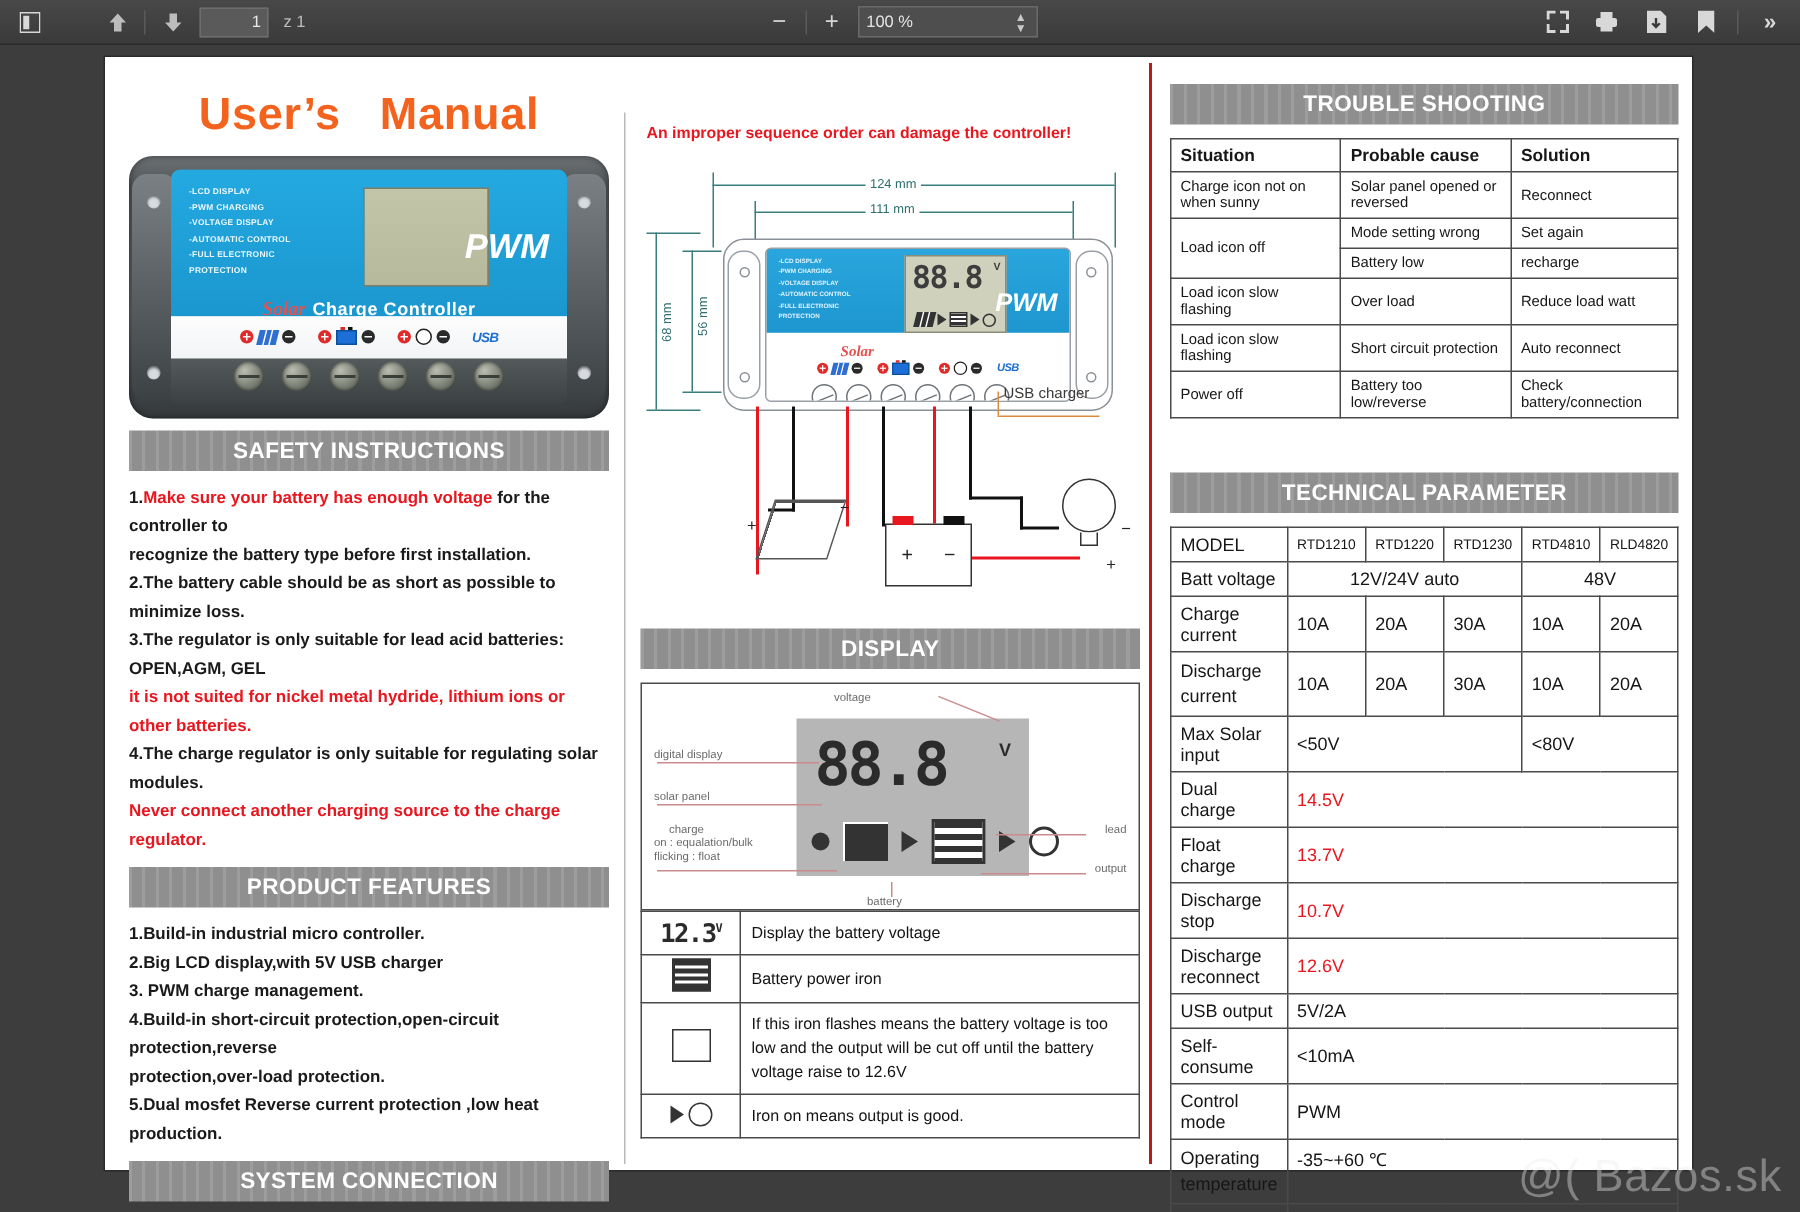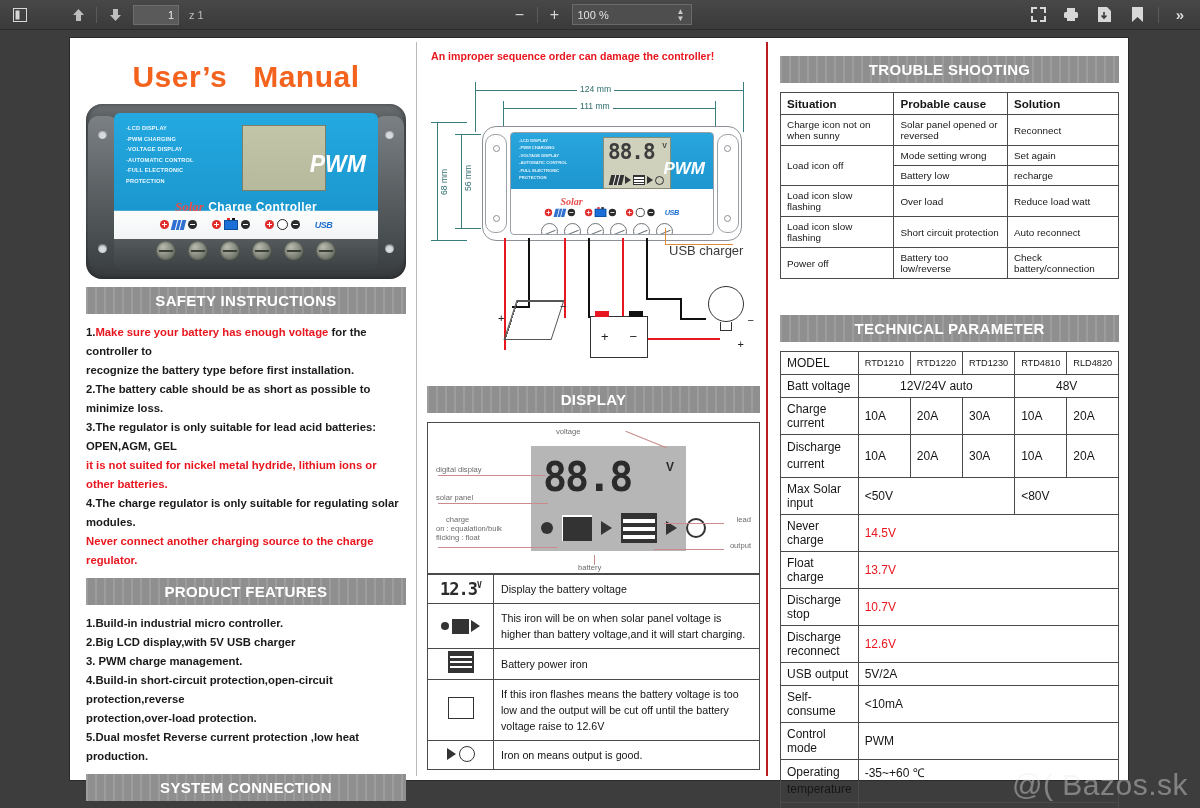--- a/index.html
+++ b/index.html
@@ -45,21 +45,21 @@
   .zoom-select .spin { position: absolute; right: 6px; font-size: 8px; line-height: 7px; color:#c9c9c9; text-align:center;}
 
   
   #page {
     position: absolute; left: 70px; top: 38px; width: 1058px; height: 742px;
     background: #ffffff; box-shadow: 0 0 0 1px #2a2a2a;
     padding: 4px;
   }
   #cols { display: flex; height: 100%; }
   #colL { width: 355px; padding: 6px 10px 0 12px; }
-  #colM { width: 350px; padding: 6px 6px 0 10px; border-left: 1px solid #b9b9b9; }
+  #colM { width: 350px; padding: 6px 6px 0 10px; border-left: 1px solid #b9b9b9; margin-top: 33px; }
   #colR { flex: 1; padding: 6px 6px 0 12px; border-left: 2px solid #b91c1c; }
 
   .band {
     background: linear-gradient(90deg,#8f8f8f,#8f8f8f);
     color: #fff; text-align: center; font-size: 15px; font-weight: bold;
     letter-spacing: .3px; padding: 5px 0; margin: 8px 0 9px 0;
     position: relative; overflow: hidden;
   }
   .band::before{
     content:""; position:absolute; inset:0;
@@ -486,21 +486,21 @@
         </div>
 
         <div class="bulb-sym"></div>
         <div class="bulb-base"></div>
         <span style="position:absolute;right:8px;top:76px;font-size:11px;color:#222;">−</span>
         <span style="position:absolute;right:18px;top:100px;font-size:11px;color:#222;">+</span>
       </div>
 
       <div class="usbline" style="left:238px;top:160px;width:1px;height:16px;"></div>
       <div class="usbline" style="left:238px;top:176px;width:68px;height:1px;"></div>
-      <div style="position:absolute;left:242px;top:175px;font-size:13px;color:#3a3a3a;">USB charger</div>
+      <div style="position:absolute;left:242px;top:156px;font-size:10px;color:#3a3a3a;">USB charger</div>
     </div>
 
     <div class="band">
       <span>DISPLAY</span>
     </div>
 
     <div class="diagbox">
       <div class="lcdbig">
         <div class="digits">88.8</div>
         <div class="vsup">V</div>
@@ -535,30 +535,20 @@
     <table class="tbl dtbl">
       <tbody>
             <tr>
         <td class="ic">
           <span class="seg"><span>12.3</span><sup>V</sup></span>
         </td>
         <td>Display the battery voltage</td>
       </tr>
       <tr>
         <td class="ic">
-          <span style="display:inline-flex;align-items:center;gap:2px;">
-            <span style="width:8px;height:8px;border-radius:50%;background:#333;"></span>
-            <span style="width:18px;height:16px;background:#333;background-image:linear-gradient(to right,#fff 0 1.2px,transparent 1.2px 6px),linear-gradient(to bottom,#fff 0 1.2px,transparent 1.2px 5px);"></span>
-            <span style="width:0;height:0;border-left:9px solid #333;border-top:6px solid transparent;border-bottom:6px solid transparent;"></span>
-          </span>
-        </td>
-        <td>This iron will be on when solar panel voltage is higher than battery voltage,and it will start charging.</td>
-      </tr>
-      <tr>
-        <td class="ic">
           <span style="display:inline-block;width:26px;height:22px;border:2px solid #333;background:repeating-linear-gradient(to bottom,#333 0 3px,#fff 3px 5px);"></span>
         </td>
         <td>Battery power iron</td>
       </tr>
       <tr>
         <td class="ic">
           <span style="display:inline-block;width:26px;height:22px;border:1.6px solid #333;background:#fff;"></span>
         </td>
         <td>If this iron flashes means the battery voltage is too low and the output will be cut off until the battery voltage raise to 12.6V</td>
       </tr>
@@ -651,21 +641,21 @@
         <td>30A</td>
         <td>10A</td>
         <td>20A</td>
       </tr>
       <tr>
         <td class="lbl">Max Solar input</td>
         <td colspan="3">&lt;50V</td>
         <td colspan="2">&lt;80V</td>
       </tr>
       <tr>
-        <td class="lbl">Never charge</td>
+        <td class="lbl">Dual charge</td>
         <td class="red" colspan="5">14.5V</td>
       </tr>
       <tr>
         <td class="lbl">Float charge</td>
         <td class="red" colspan="5">13.7V</td>
       </tr>
       <tr>
         <td class="lbl">Discharge stop</td>
         <td class="red" colspan="5">10.7V</td>
       </tr>

